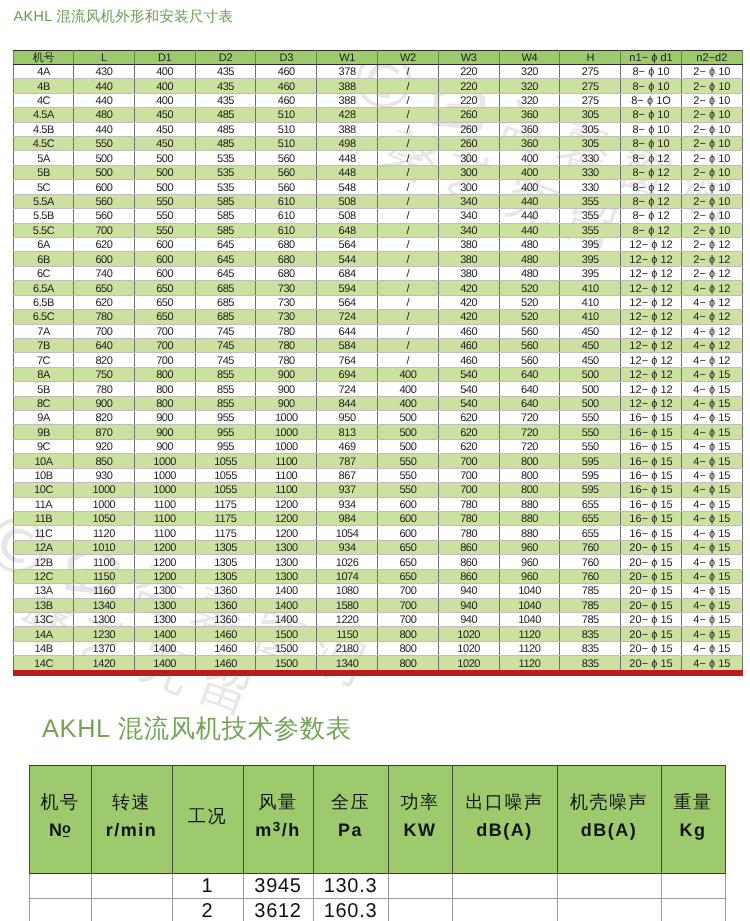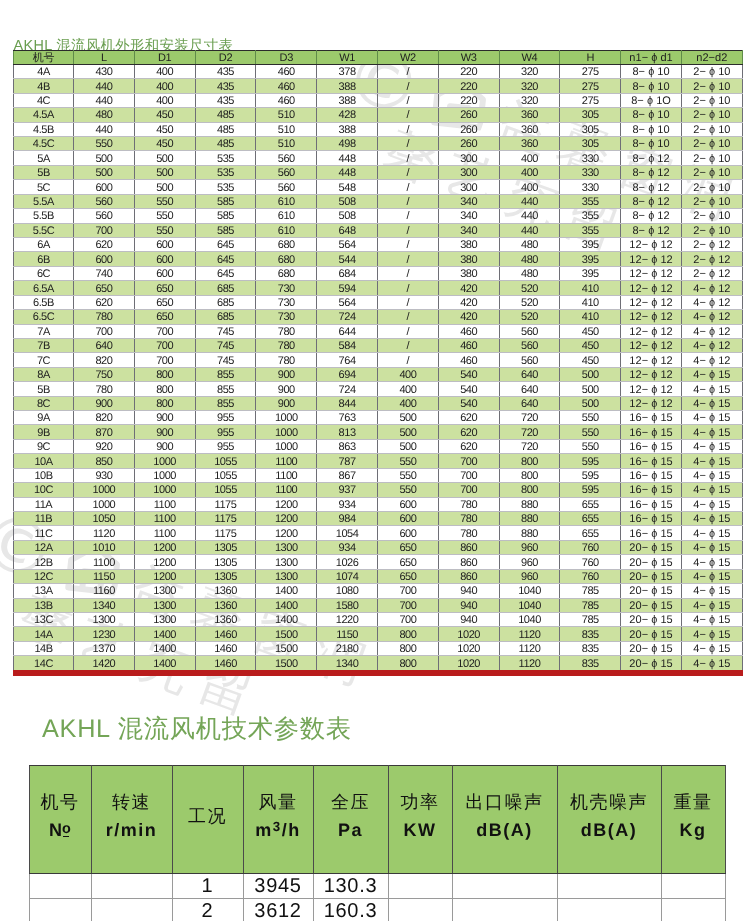--- a/index.html
+++ b/index.html
@@ -9,21 +9,21 @@
        -webkit-font-smoothing:antialiased;text-rendering:geometricPrecision;}
   #wm{position:absolute;inset:0;overflow:hidden;z-index:0;pointer-events:none;}
   .wmrow{position:absolute;color:#e7e7e7;font-size:52px;line-height:62px;
      font-family:"DejaVu Sans",sans-serif;font-weight:400;letter-spacing:12px;
      transform-origin:0 0;transform:rotate(20deg);white-space:nowrap;}
   .wmrow .l{display:block;white-space:nowrap;}
   .wmrow .l2{margin-left:64px;}
   .wmrow .wc{font-size:76px;line-height:62px;vertical-align:-14px;}
   .wmrow svg{vertical-align:-12px;margin-right:14px;}
   #content{position:relative;z-index:1;}
-  .title1{position:absolute;left:13.5px;top:39px;font-size:14.4px;line-height:14.4px;color:#6a9e50;letter-spacing:.35px;white-space:nowrap;}
+  .title1{position:absolute;left:13.5px;top:10px;font-size:14.4px;line-height:14.4px;color:#6a9e50;letter-spacing:.35px;white-space:nowrap;}
   .title2{position:absolute;left:42px;top:716.5px;font-size:25.3px;line-height:25.3px;color:#74a557;letter-spacing:.7px;white-space:nowrap;}
   table{border-collapse:collapse;}
   
   #t1{position:absolute;left:13px;top:49.5px;width:729px;table-layout:fixed;}
   #t1 td,#t1 th{border-left:1px solid #6e6e76;border-right:1px solid #6e6e76;
       border-top:1px solid #bdbdc3;border-bottom:1px solid #bdbdc3;
       text-align:center;font-size:11px;letter-spacing:-0.45px;color:#1d1d1d;
       height:13.42px;line-height:13.42px;padding:0;font-weight:normal;overflow:hidden;}
   #t1 thead th{background:#9cca6c;font-size:11px;letter-spacing:-0.3px;border-top:1px solid #2b2b2b;border-bottom:1px solid #2b2b2b;border-left-color:#5f8b49;border-right-color:#5f8b49;}
   #t1 tbody tr.alt td{background:#cce1a0;}
@@ -438,21 +438,21 @@
           <td><span>500</span></td>
           <td class="phi"><span>12− ɸ 12</span></td>
           <td class="phi"><span>4− ɸ 15</span></td>
         </tr>
 <tr class="wt">
           <td><span>9A</span></td>
           <td><span>820</span></td>
           <td><span>900</span></td>
           <td><span>955</span></td>
           <td><span>1000</span></td>
-          <td><span>763</span></td>
+          <td><span>950</span></td>
           <td><span>500</span></td>
           <td><span>620</span></td>
           <td><span>720</span></td>
           <td><span>550</span></td>
           <td class="phi"><span>16− ɸ 15</span></td>
           <td class="phi"><span>4− ɸ 15</span></td>
         </tr>
 <tr class="alt">
           <td><span>9B</span></td>
           <td><span>870</span></td>
@@ -466,21 +466,21 @@
           <td><span>550</span></td>
           <td class="phi"><span>16− ɸ 15</span></td>
           <td class="phi"><span>4− ɸ 15</span></td>
         </tr>
 <tr class="wt">
           <td><span>9C</span></td>
           <td><span>920</span></td>
           <td><span>900</span></td>
           <td><span>955</span></td>
           <td><span>1000</span></td>
-          <td><span>863</span></td>
+          <td><span>469</span></td>
           <td><span>500</span></td>
           <td><span>620</span></td>
           <td><span>720</span></td>
           <td><span>550</span></td>
           <td class="phi"><span>16− ɸ 15</span></td>
           <td class="phi"><span>4− ɸ 15</span></td>
         </tr>
 <tr class="alt">
           <td><span>10A</span></td>
           <td><span>850</span></td>

